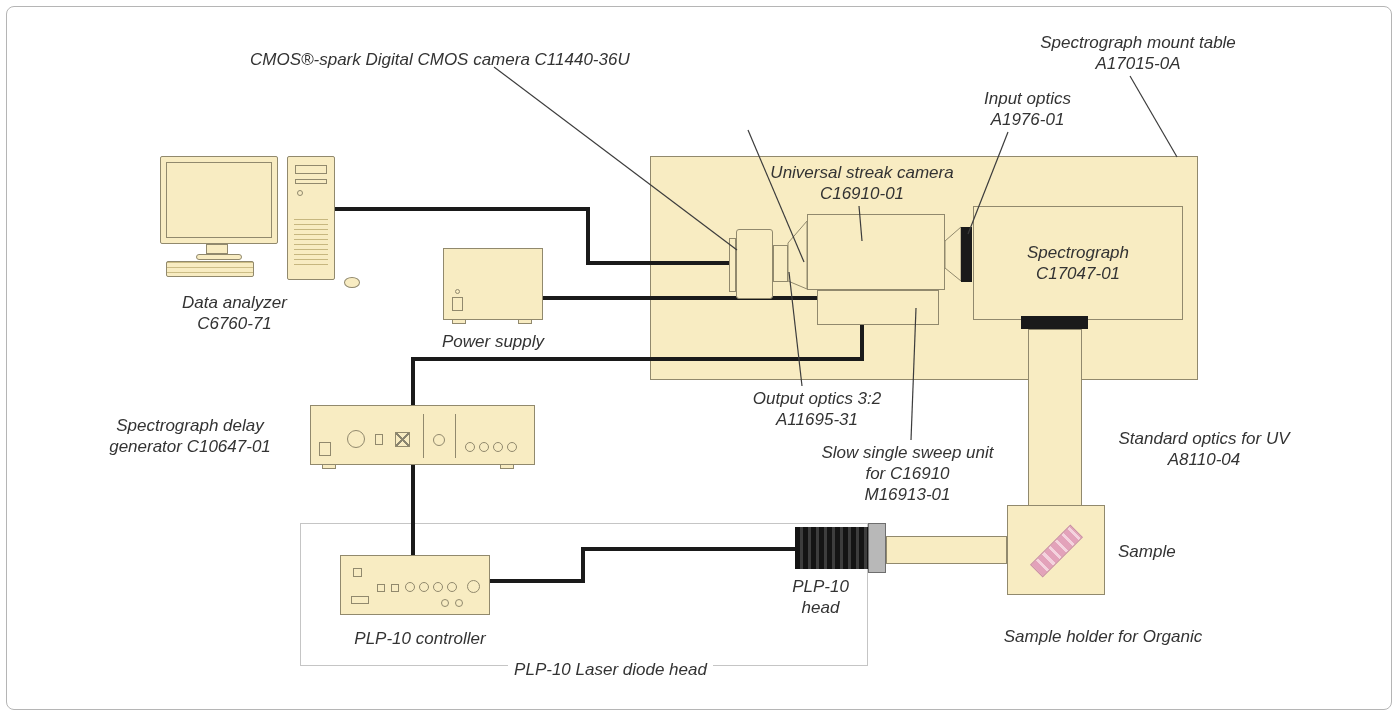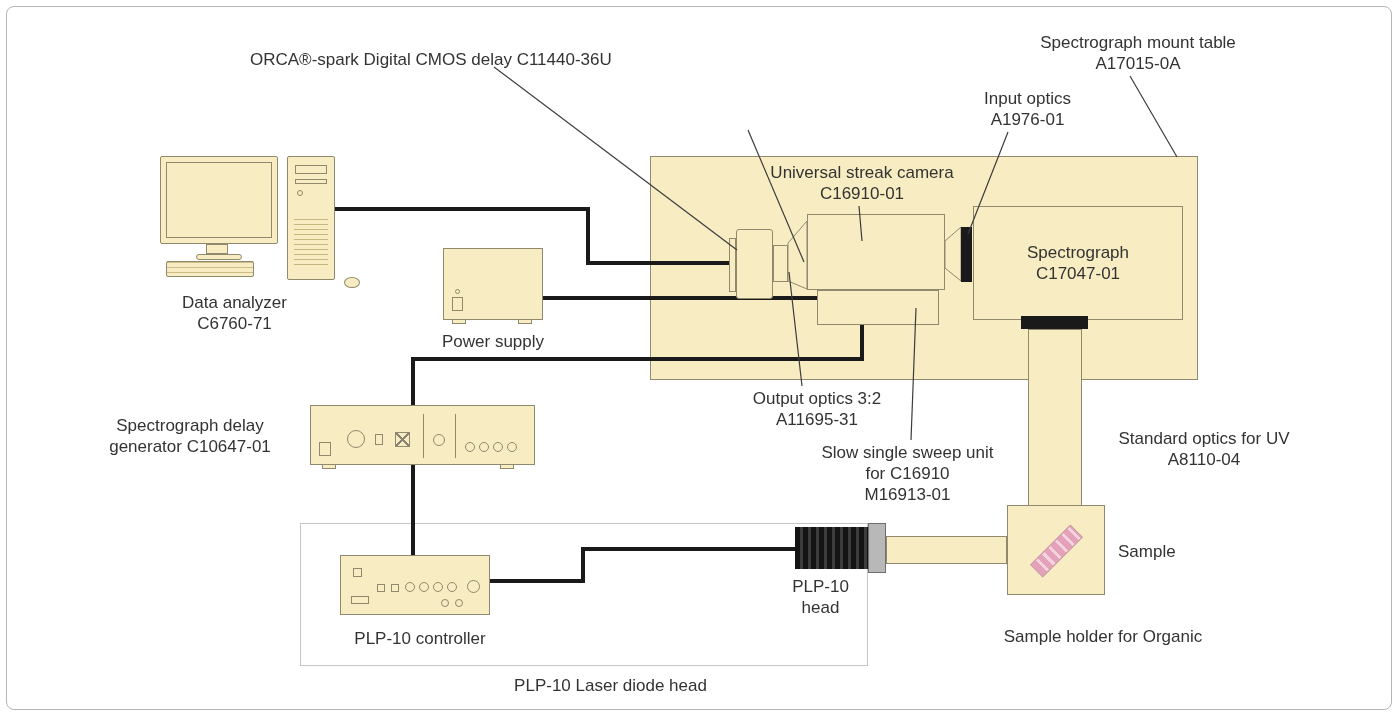--- a/index.html
+++ b/index.html
@@ -3,21 +3,21 @@
 <meta charset="utf-8">
 <style>
   * { margin:0; padding:0; box-sizing:border-box; }
   html,body { background:#fff; }
   body { font-family:"Liberation Sans","DejaVu Sans",sans-serif; }
   #canvas { position:relative; width:1400px; height:718px; background:#fff; overflow:hidden; }
   .layer { position:absolute; left:0; top:0; width:1400px; height:718px; pointer-events:none; }
   .frame { position:absolute; border:1px solid var(--frame,#b5b5b5); border-radius:8px; z-index:0; }
   .box { position:absolute; background:var(--tan,#f7e9bd); border:1px solid var(--tan-border,#91896d); z-index:3; }
   .blackbar { position:absolute; background:var(--line,#1a1a1a); z-index:4; }
-  .label { position:absolute; color:var(--text,#333); font-size:17px; line-height:1.24; text-align:center; z-index:7; }
+  .label { position:absolute; color:var(--text,#333); font-size:17px; line-height:1.24; text-align:center; z-index:7;font-style:italic; }
   .nowrap { white-space:nowrap; }
   .cable { fill:none; stroke:var(--line,#1a1a1a); stroke-width:4; }
   .pointer { stroke:#3c3c3c; stroke-width:1.2; }
   .tanshape { fill:var(--tan,#f7e9bd); stroke:var(--tan-border,#91896d); stroke-width:1; }
   .detail { position:absolute; border:1px solid var(--tan-border,#91896d); }
   .circle { border-radius:50%; }
   .divline { position:absolute; border-left:1px solid var(--tan-border,#91896d); width:0; }
   .foot { position:absolute; background:var(--tan,#f7e9bd); border:1px solid var(--tan-border,#91896d); z-index:2; }
   .region { position:absolute; border:1px solid #c5c5c5; z-index:1; }
   .whitebg { background:#fff; padding:0 6px; }
@@ -124,21 +124,21 @@
     <line class="pointer" x1="494" y1="67" x2="737" y2="250"></line>
     <line class="pointer" x1="748" y1="130" x2="804" y2="262"></line>
     <line class="pointer" x1="1008" y1="132" x2="968" y2="234"></line>
     <line class="pointer" x1="1130" y1="76" x2="1177" y2="157"></line>
     <line class="pointer" x1="859" y1="206" x2="862" y2="241"></line>
     <line class="pointer" x1="802" y1="386" x2="789" y2="272"></line>
     <line class="pointer" x1="911" y1="440" x2="916" y2="308"></line>
   </svg>
 
   <div class="label nowrap" style="left:250px;top:49px;">
-    <div>ORCA®-spark Digital CMOS delay C11440-36U</div>
+    <div>CMOS®-spark Digital CMOS camera C11440-36U</div>
   </div>
 
 
   <div class="label" style="left:965px;top:88px;width:125px;">
     <div>Input optics</div>
     <div>A1976-01</div>
   </div>
 
   <div class="label" style="left:1008px;top:32px;width:260px;">
     <div>Spectrograph mount table</div>
@@ -191,16 +191,16 @@
   <div class="label" style="left:768px;top:576px;width:105px;">
     <div>PLP-10</div>
     <div>head</div>
   </div>
 
   <div class="label" style="left:335px;top:628px;width:170px;">
     <div>PLP-10 controller</div>
   </div>
 
   <div class="label" style="left:478px;top:659px;width:265px;">
-    <div class="whitebg" style="display:inline-block;margin-top:16px;">PLP-10 Laser diode head</div>
+    <div class="whitebg" style="display:inline-block;">PLP-10 Laser diode head</div>
   </div>
 
 </div>
 
 </body></html>

